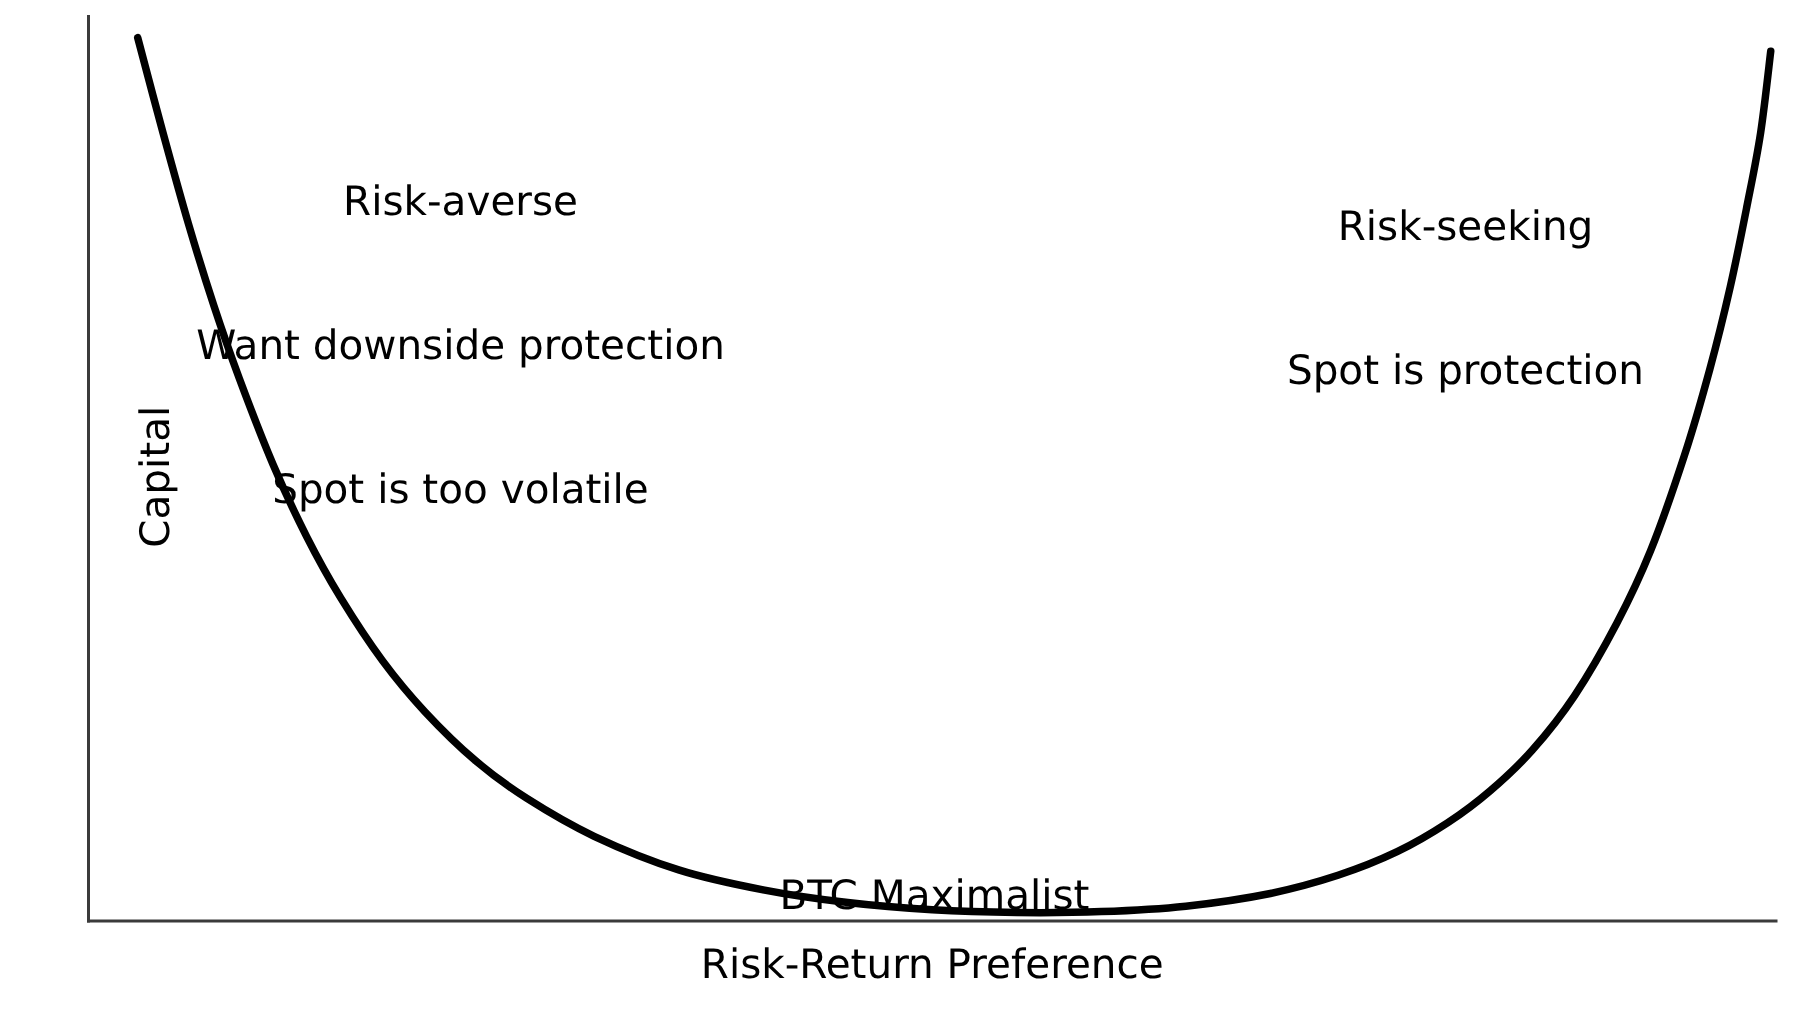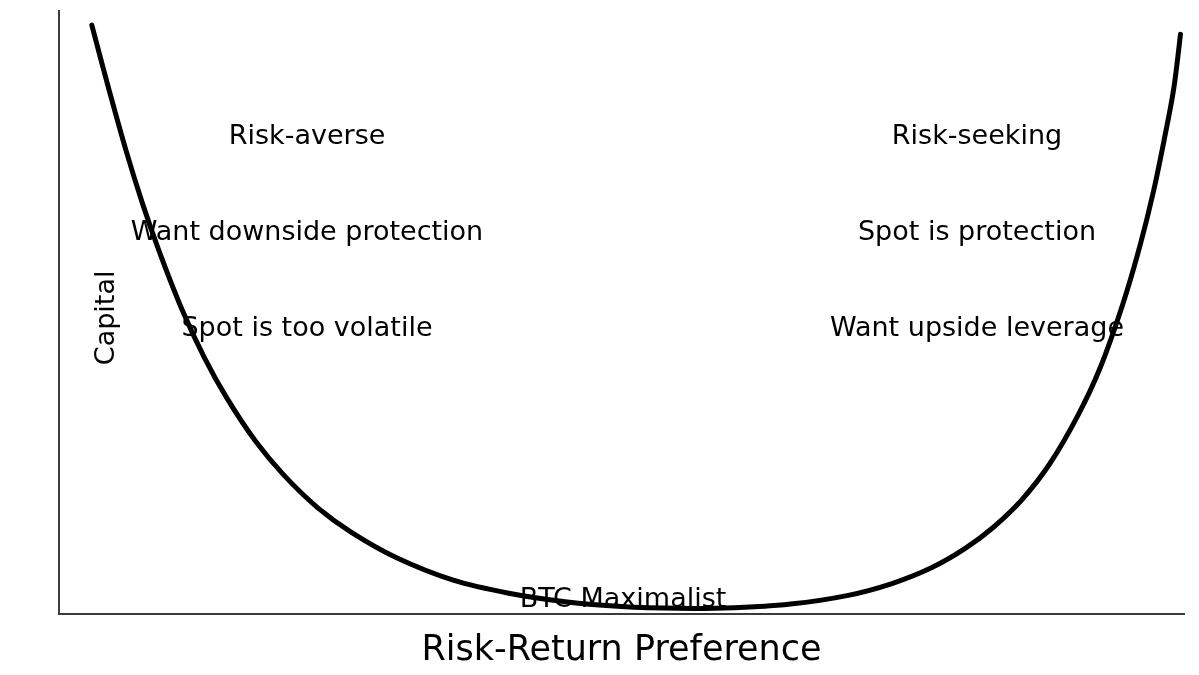--- a/index.html
+++ b/index.html
@@ -64,41 +64,41 @@
     line-height: 1.1;
     white-space: nowrap;
     color: #000;
   }
   #xlabel {
     position: absolute;
     left: 0px;
     top: 619px;
     width: 1127px;
     text-align: center;
-    font-size: 35px;
+    font-size: 27px;
     line-height: 1.1;
     color: #000;
   }
   
   .annotation {
     position: absolute;
     font-size: 27px;
     line-height: 32px;
     text-align: center;
     color: #000;
     white-space: pre;
   }
   #annotation-left {
     left: 97px;
     top: 55px;
     width: 420px;
   }
   #annotation-right {
     left: 767px;
-    top: 55px;
+    top: 72px;
     width: 420px;
     text-align: center;
   }
   #annotation-center {
     left: 423px;
     top: 518px;
     width: 400px;
   }
   .ann-line { display: block; }
 </style>
@@ -123,21 +123,20 @@
 
   <div class="annotation" id="annotation-left">
     <span class="ann-line">Risk-averse</span>
     <span class="ann-line">Want downside protection</span>
     <span class="ann-line">Spot is too volatile</span>
   </div>
 
   <div class="annotation" id="annotation-right">
     <span class="ann-line">Risk-seeking</span>
     <span class="ann-line">Spot is protection</span>
-    <span class="ann-line">Want upside leverage</span>
   </div>
 
   <div class="annotation" id="annotation-center">
     <span class="ann-line">BTC Maximalist</span>
     
   </div>
 
 </div>
 
 </body></html>

